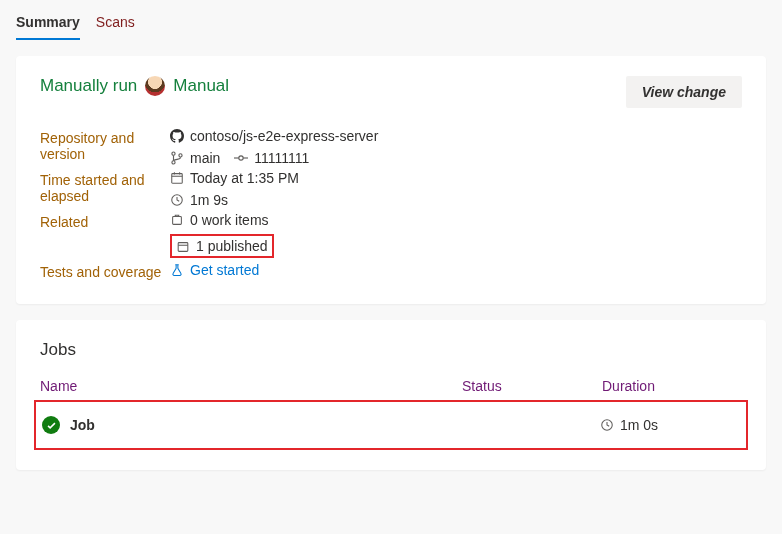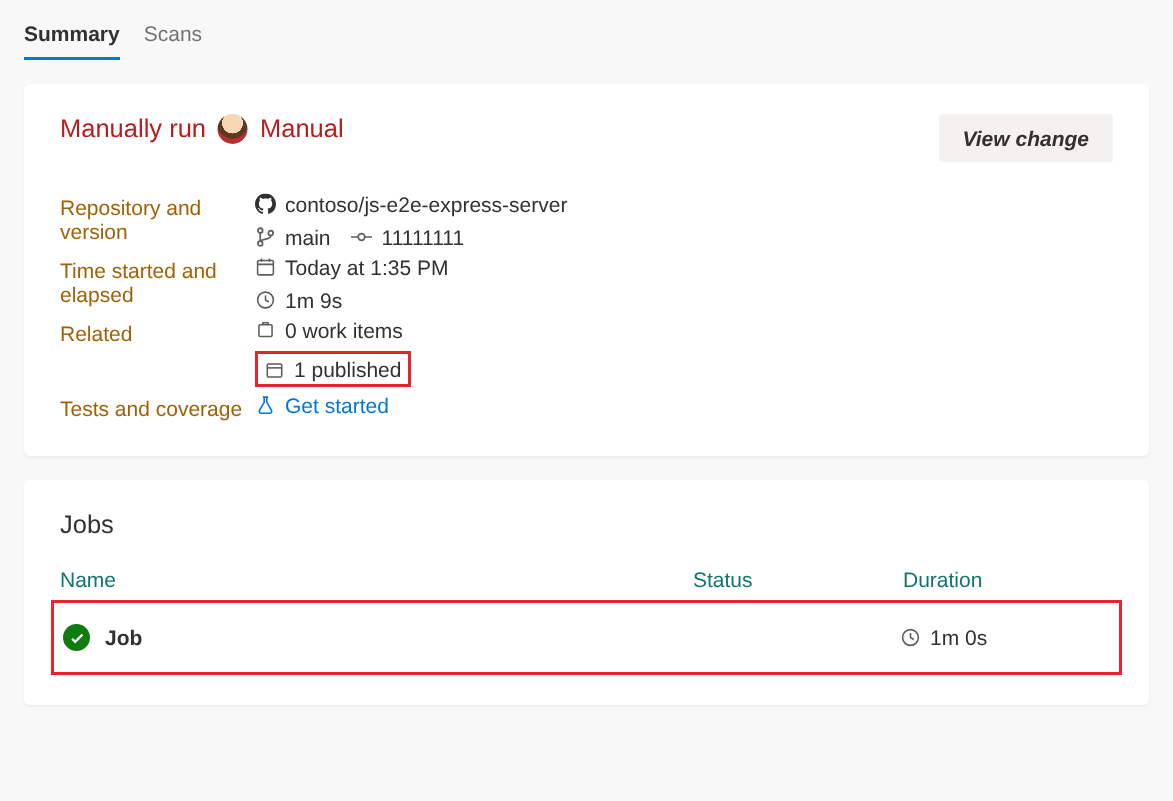--- a/index.html
+++ b/index.html
@@ -12,21 +12,21 @@
     width: 782px;
   }
   .tabs {
     display: flex;
     padding: 8px 16px 0 16px;
     gap: 16px;
   }
   .tab {
     padding: 6px 0 8px 0;
     cursor: pointer;
-    color: #737373;
+    color: #7f1d1d;
     border-bottom: 2px solid transparent;
   }
   .tab.active {
     font-weight: 600;
     color: #323130;
     border-bottom: 2px solid #0078d4;
   }
   .card {
     background: #fff;
     margin: 16px;
@@ -39,21 +39,21 @@
     justify-content: space-between;
     align-items: flex-start;
     margin-bottom: 20px;
   }
   .run-title {
     display: flex;
     align-items: center;
     gap: 8px;
     font-size: 17px;
     font-weight: 400;
-    color: #b91c1c;
+    color: #15803d;
   }
   .avatar {
     width: 20px;
     height: 20px;
     border-radius: 50%;
     background: radial-gradient(circle at 50% 30%, #f7d7b5 40%, #5c3a1f 41%, #5c3a1f 60%, #b53030 61%);
     display: inline-block;
     flex-shrink: 0;
   }
   .btn {
@@ -110,21 +110,21 @@
   .section-title {
     font-size: 17px;
     font-weight: 400;
     margin-bottom: 12px;
   }
   .jobs-table {
     width: 100%;
   }
   .table-header {
     display: flex;
-    color: #0f766e;
+    color: #701a75;
     padding: 6px 0;
   }
   .col-name { flex: 1; display: flex; align-items: center; gap: 10px; }
   .col-status { width: 140px; display: flex; align-items: center; }
   .col-duration { width: 140px; display: flex; align-items: center; gap: 6px; }
   .table-row {
     display: flex;
     padding: 14px 6px;
     align-items: center;
   }

